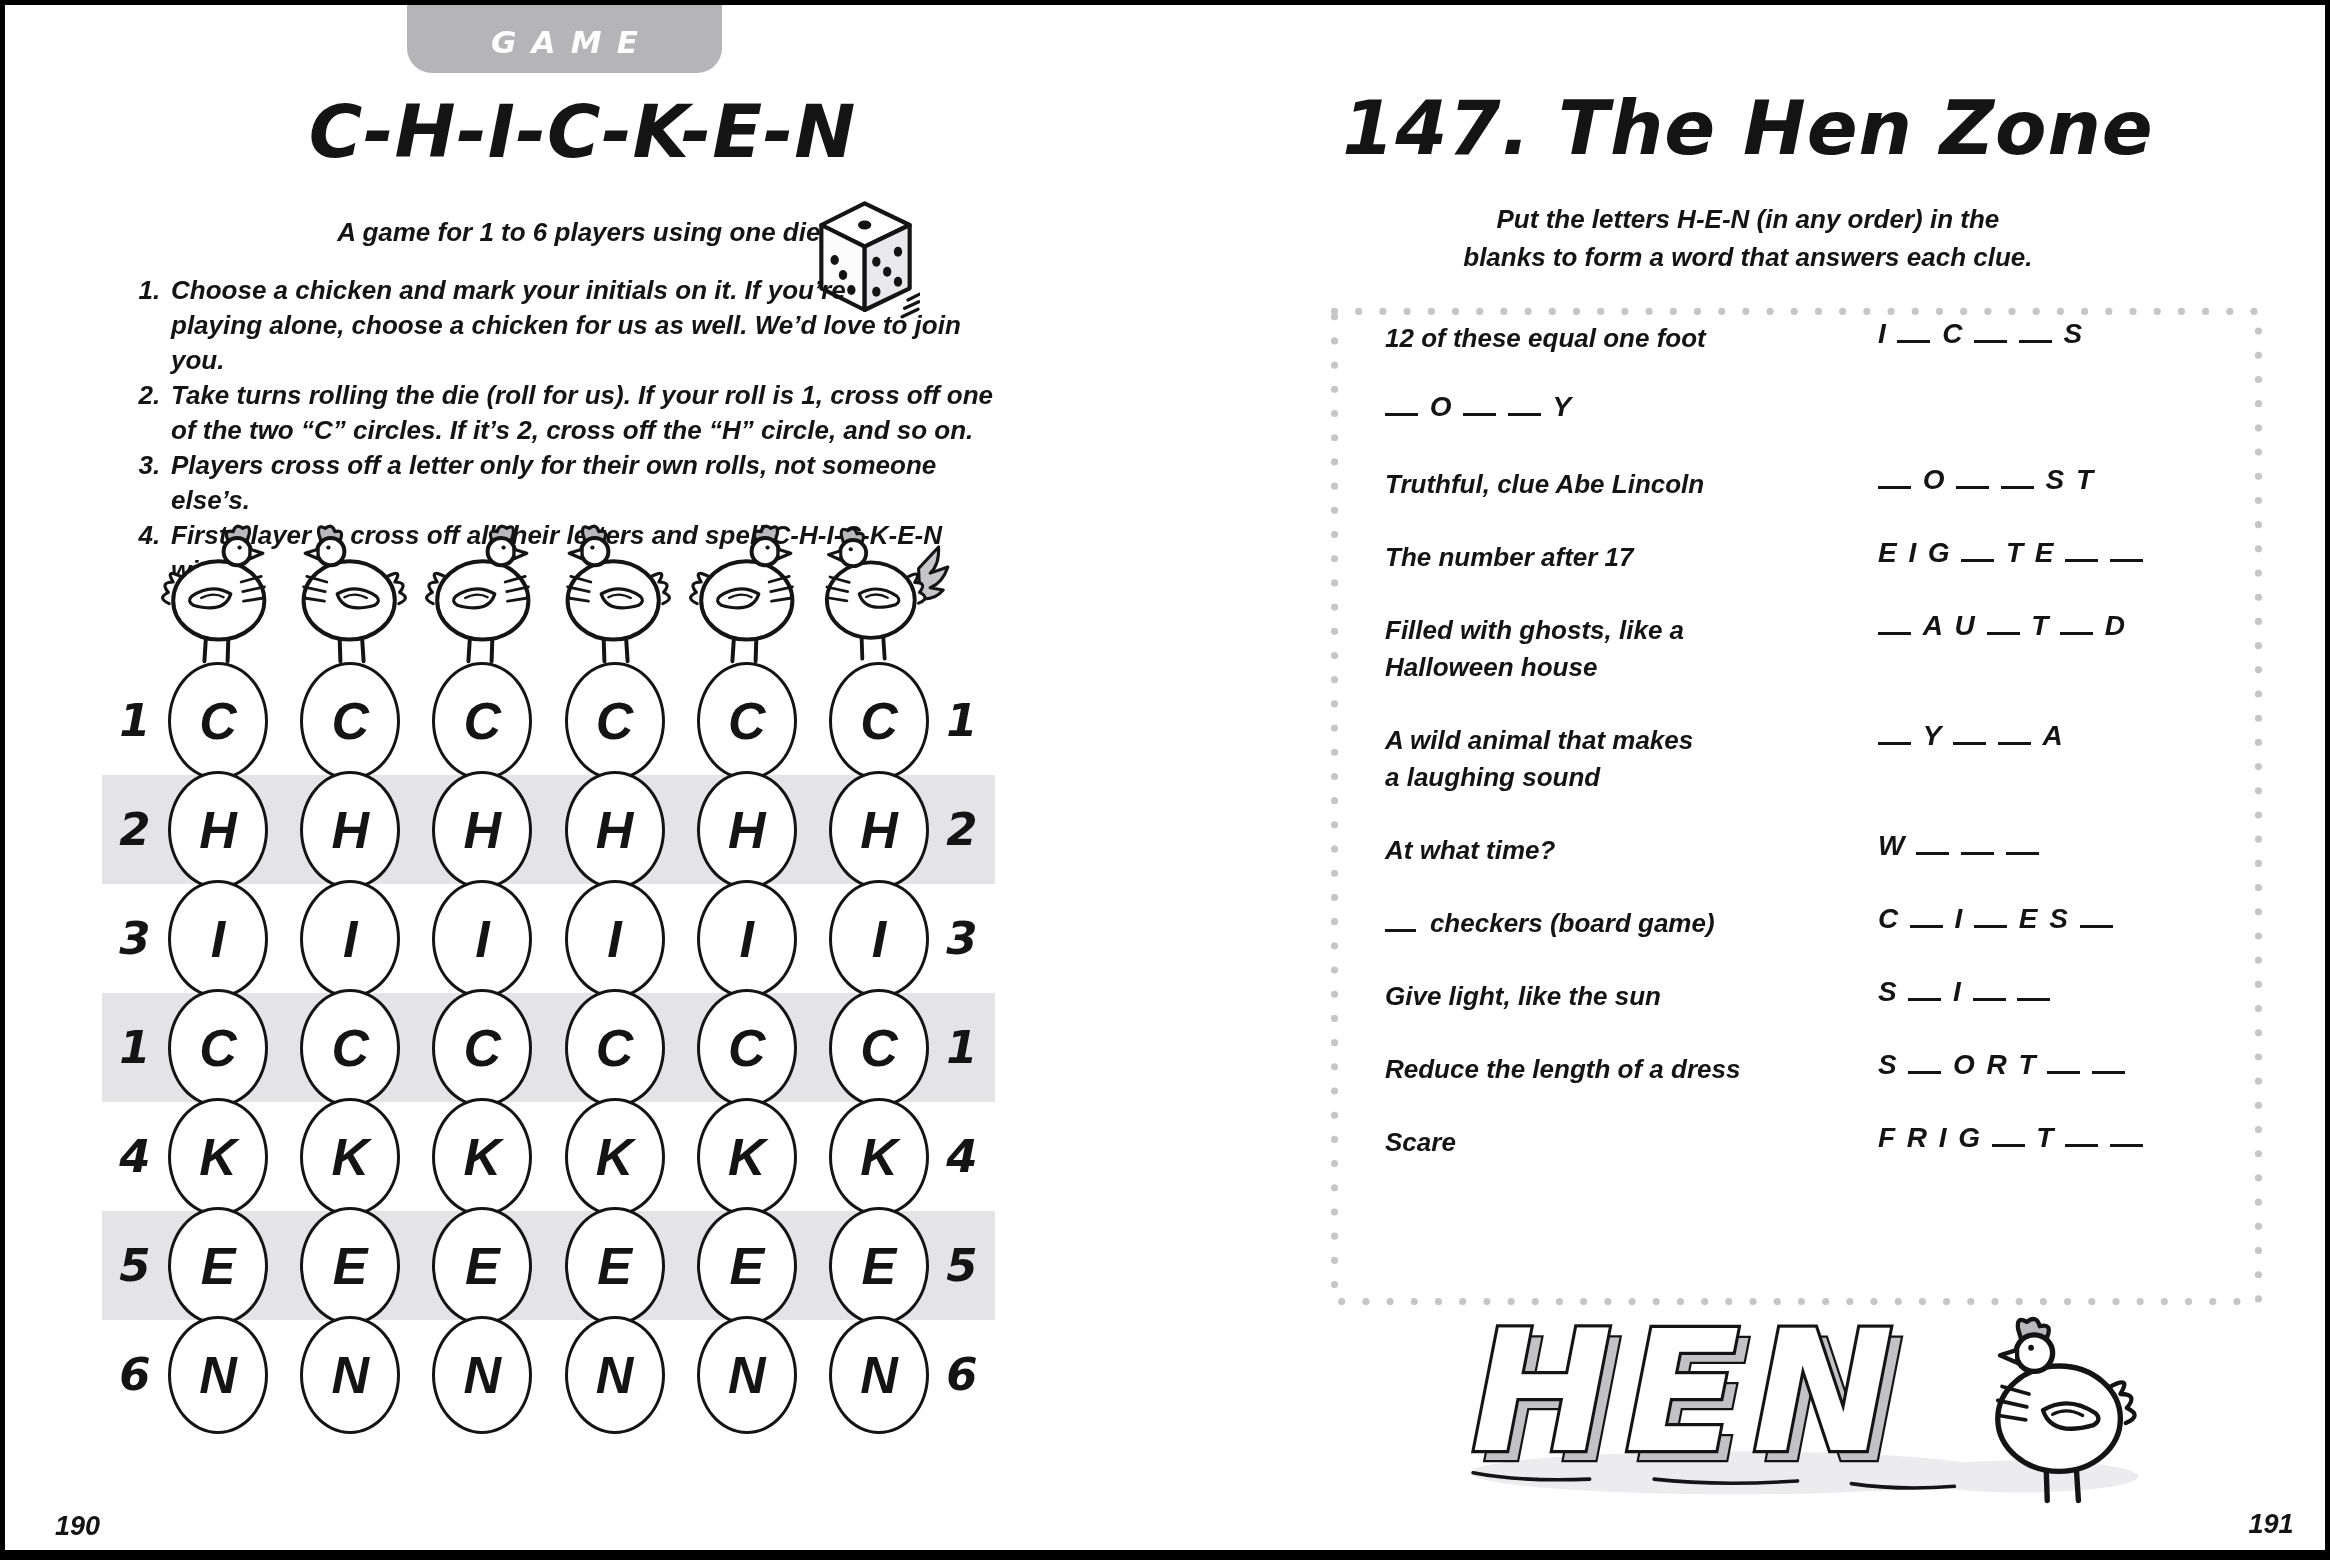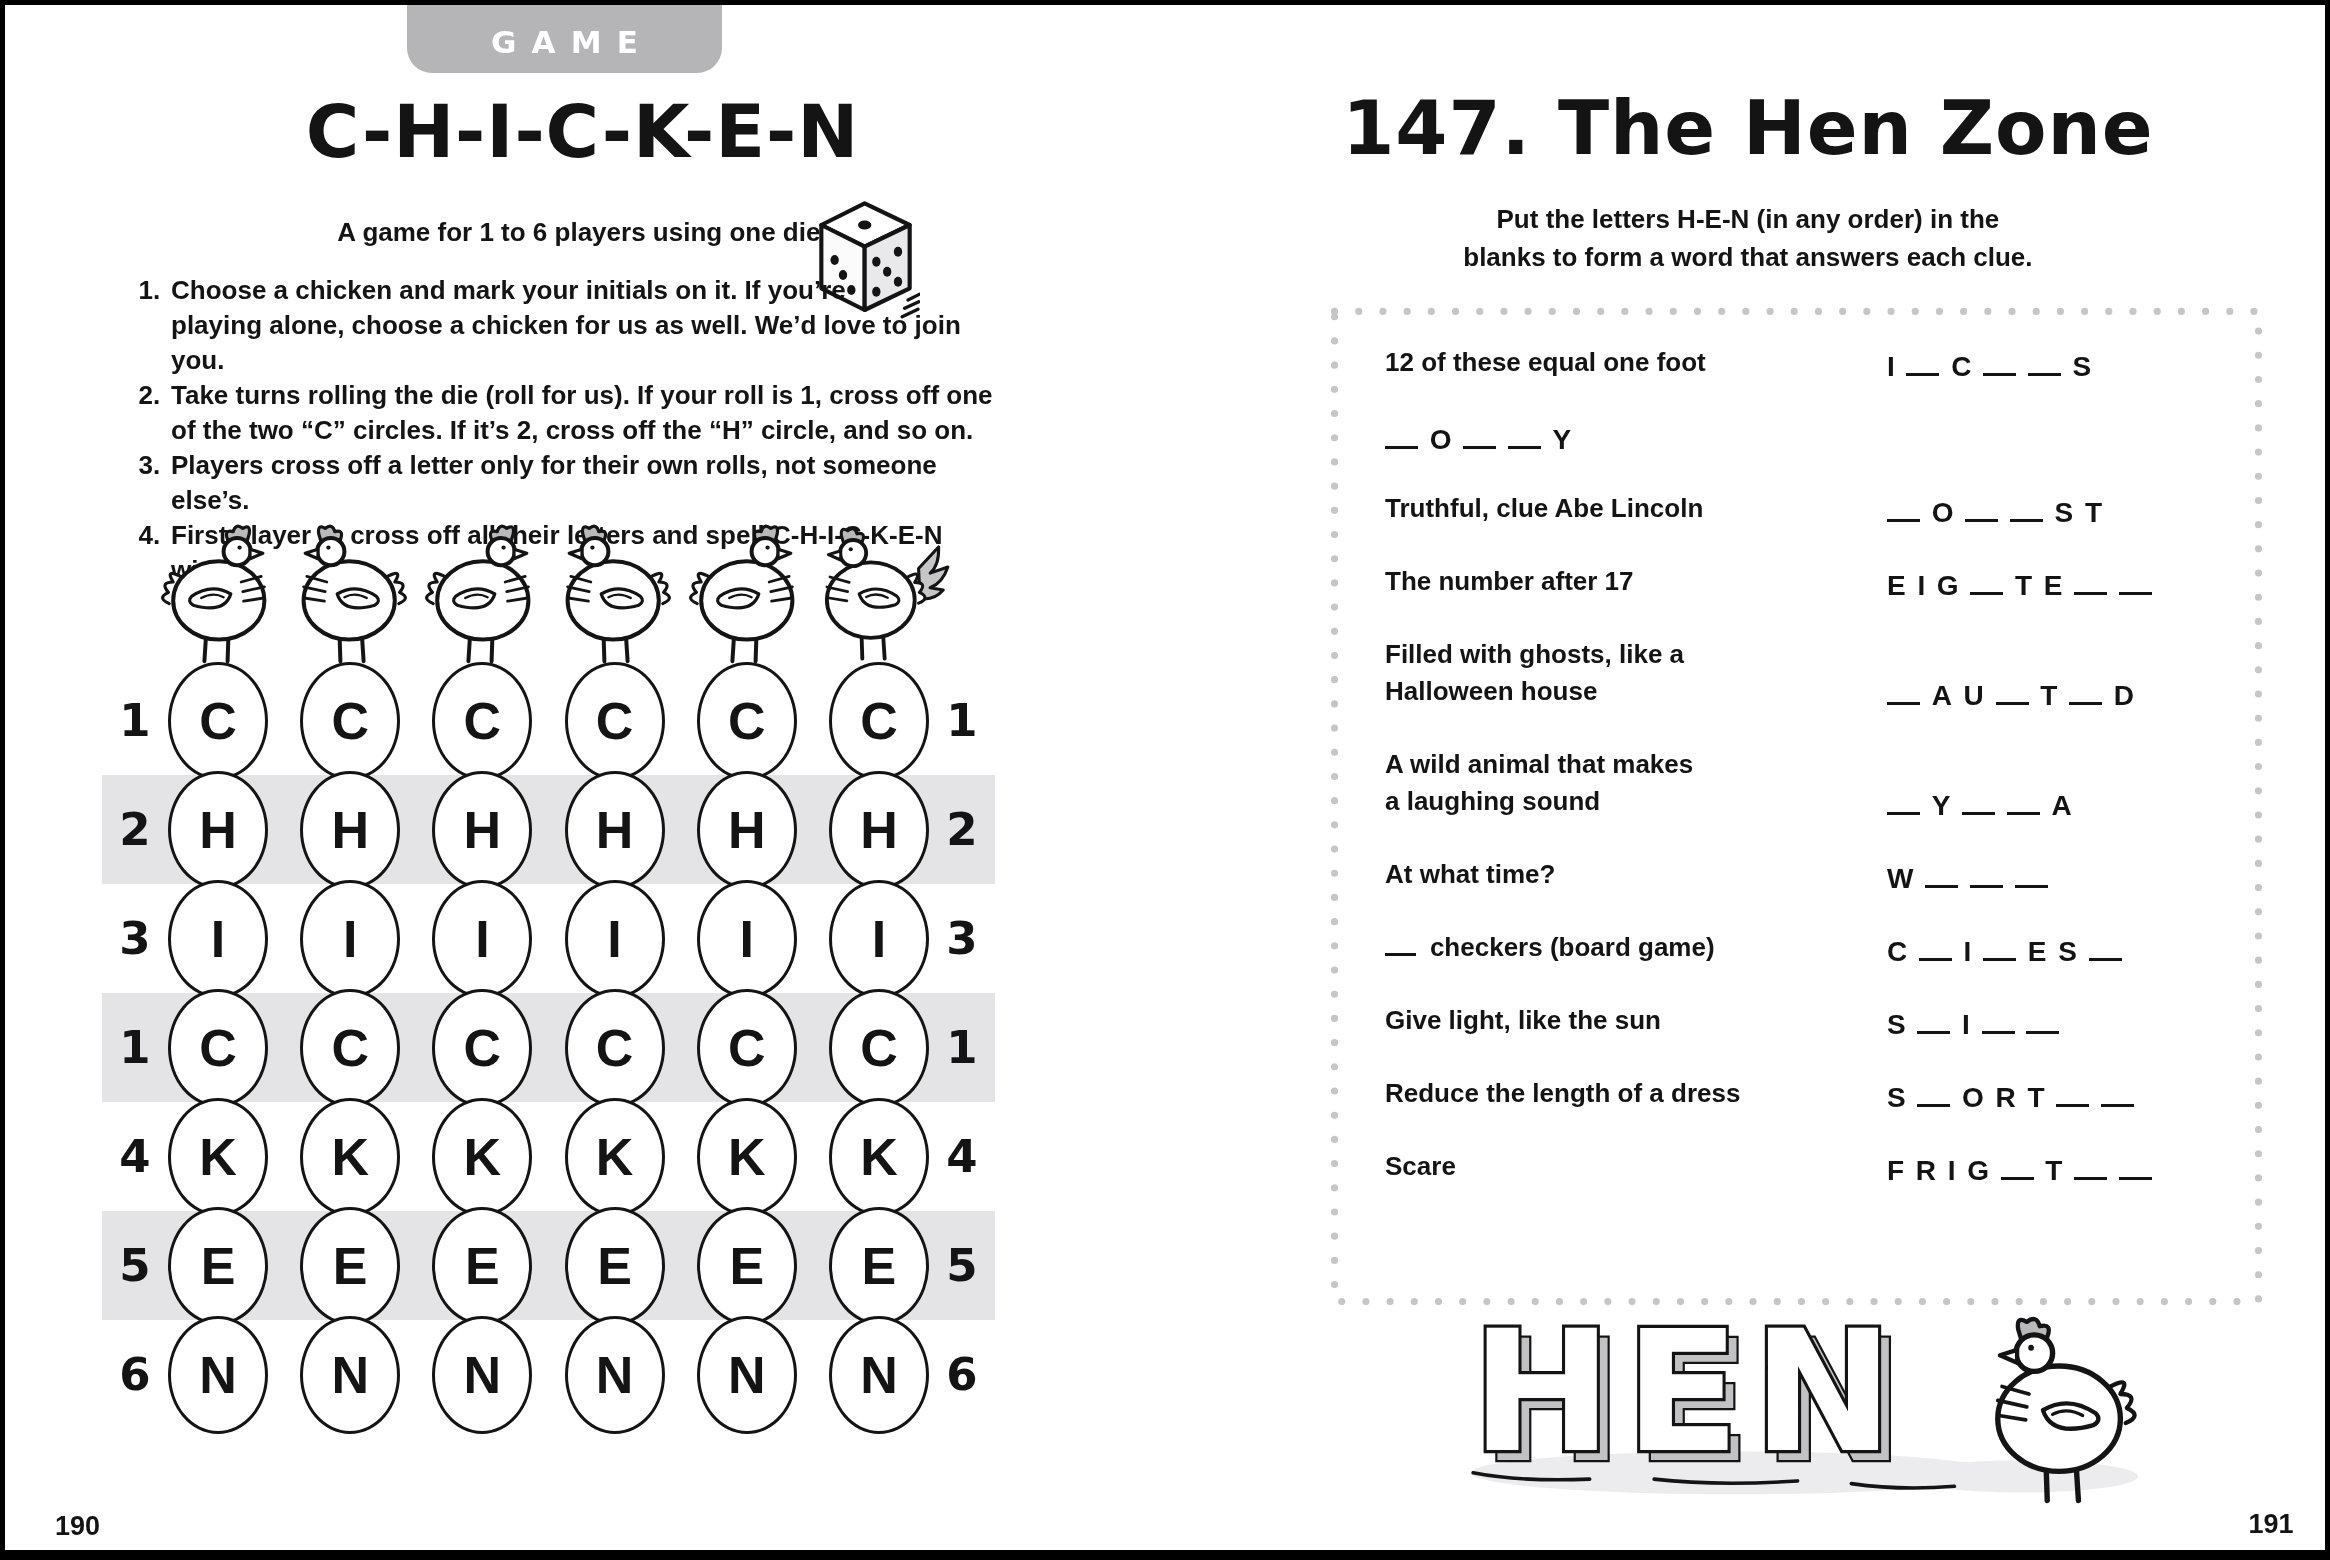--- a/index.html
+++ b/index.html
@@ -4,21 +4,21 @@
 <style>
   :root{
     --ink:#141414; --band:#e4e4e6; --tab:#b5b5b7; --dot:#c6c6c8; --paper:#ffffff;
   }
   *{margin:0;padding:0;box-sizing:border-box;}
   body{background:#777;font-family:"Liberation Sans",sans-serif;color:var(--ink);}
   .spread{
     position:relative;width:2330px;height:1560px;background:var(--paper);
     border:5.4px solid #000;border-bottom-width:10.8px;overflow:hidden;
   }
-  .page{position:absolute;top:0;bottom:0;}
+  .page{position:absolute;top:0;bottom:0;font-style:italic;}
   .page-left{left:0;width:1165px;}
   .page-right{left:1165px;width:1154px;}
 
   
   .game-tab{
     position:absolute;left:402px;top:0;width:315px;height:68px;background:var(--tab);
     border-radius:0 0 25px 25px;display:flex;align-items:flex-end;justify-content:center;
   }
   .game-tab-label{
     font-family:"DejaVu Sans",sans-serif;font-weight:800;font-size:31px;color:#fff;
@@ -70,21 +70,21 @@
     position:absolute;left:22.4px;top:79px;width:1111px;text-align:center;
     font-family:"DejaVu Sans",sans-serif;font-weight:800;font-size:75px;letter-spacing:0.9px;
   }
   .right-subtitle{
     position:absolute;left:22.4px;top:195px;width:1111px;text-align:center;
     font-weight:600;font-size:26px;line-height:38px;white-space:pre-line;
   }
   .clue-box{position:absolute;left:159px;top:301px;width:935px;height:1001px;}
   .dotted-border{position:absolute;inset:0;}
   .clue-list{position:absolute;inset:0;padding:14.3px 27px 0 56px;}
-  .clue-row{display:flex;align-items:flex-end;height:73px;gap:9px;}
+  .clue-row{display:flex;align-items:flex-start;height:73px;}
   .clue-row.tall{height:110px;}
   .clue-text{
     flex:0 0 493px;font-weight:600;font-size:26px;line-height:37px;
     white-space:pre-line;margin-bottom:12.5px;
   }
   .answer{margin-bottom:12.5px;font-weight:700;font-size:28px;white-space:nowrap;line-height:1;}
   .answer .letter{display:inline-block;margin-right:11.7px;}
   .answer .blank{
     display:inline-block;width:33px;height:7.2px;border-bottom:3.6px solid var(--ink);
     margin-right:11.7px;

